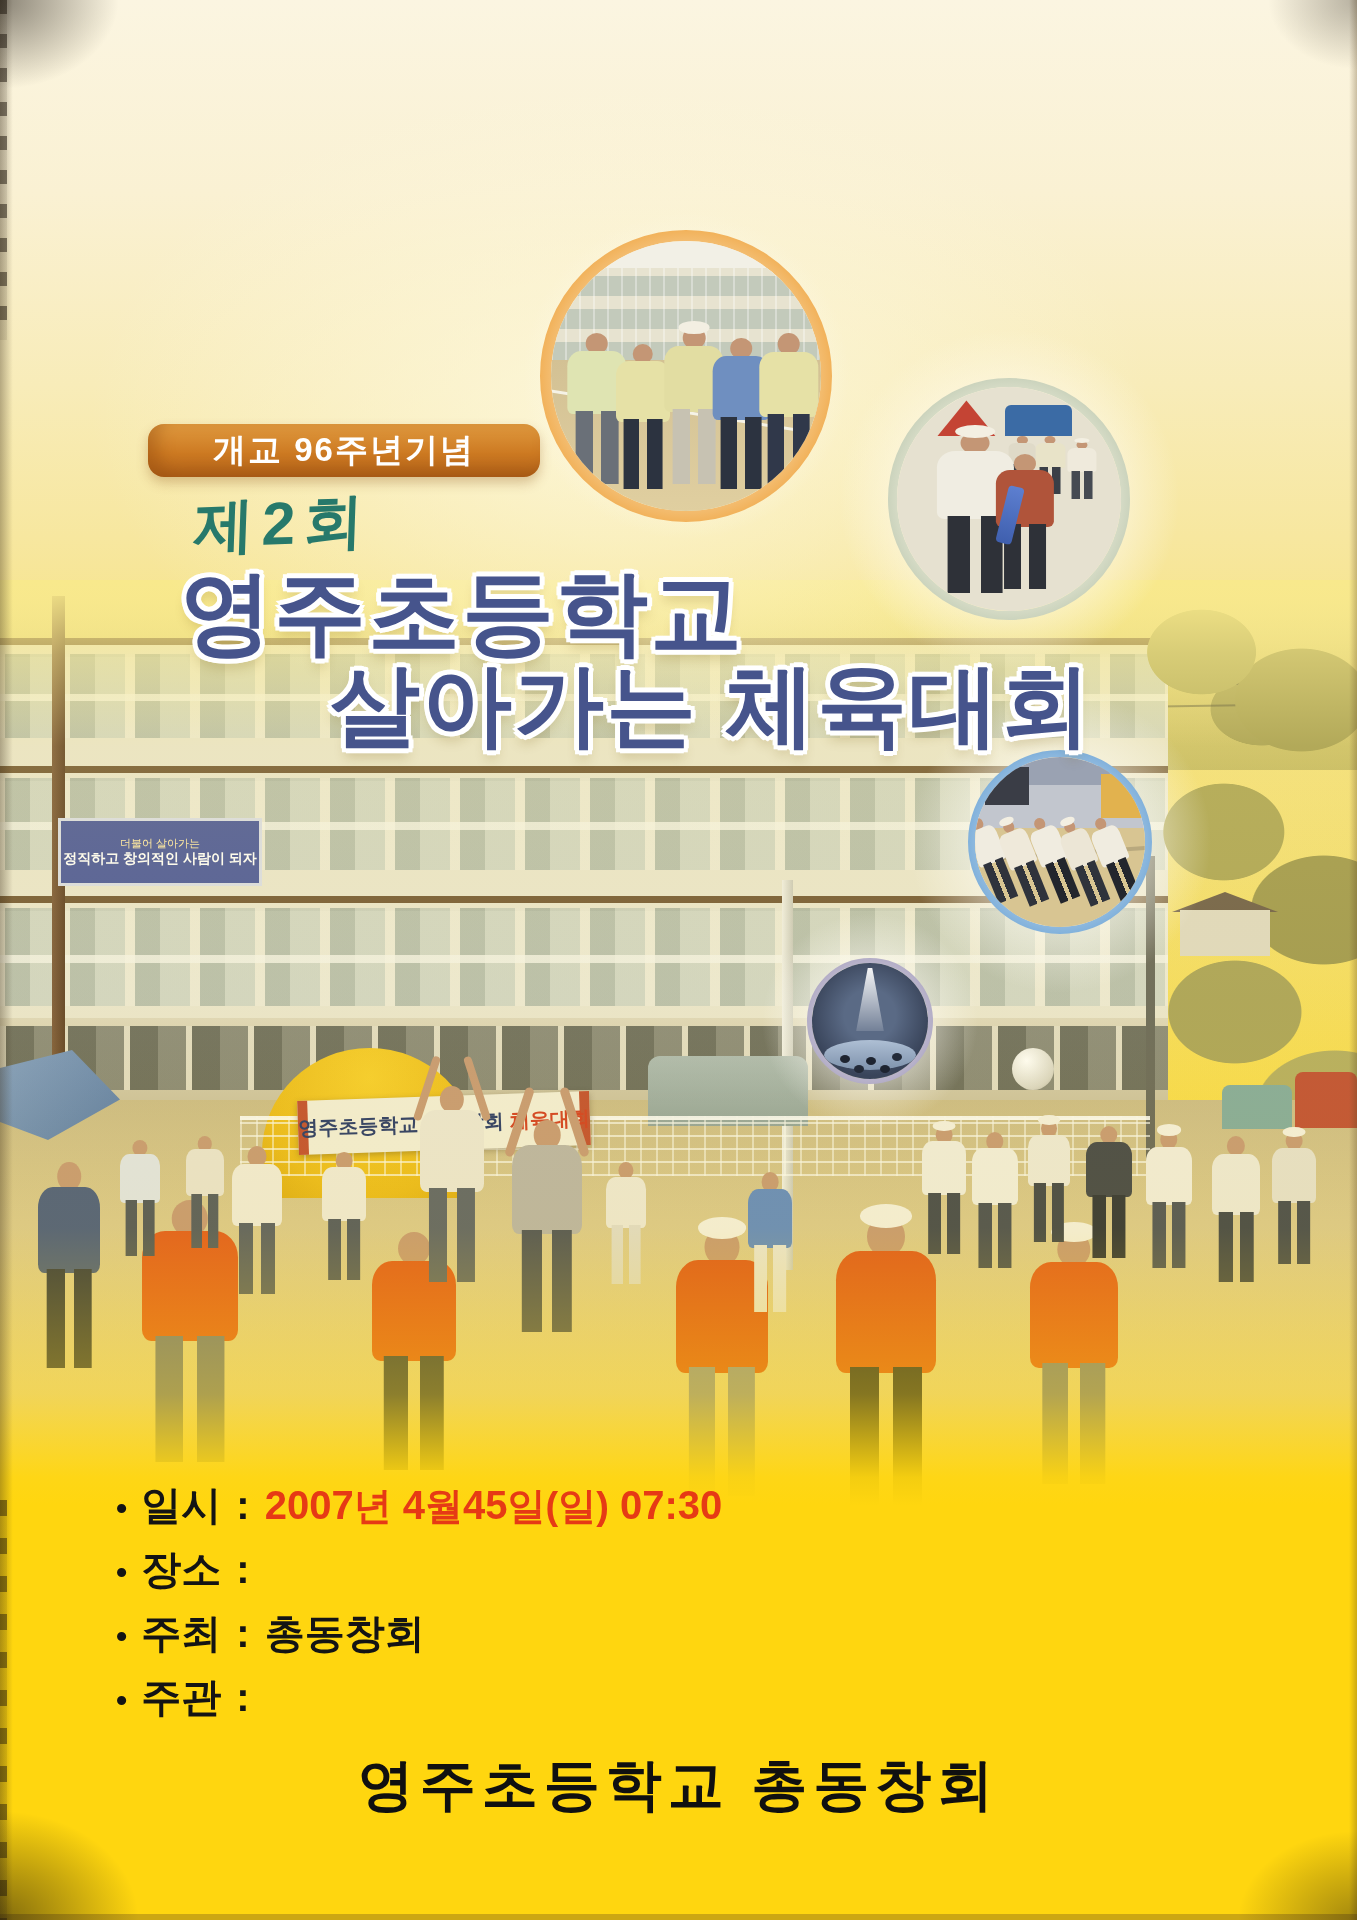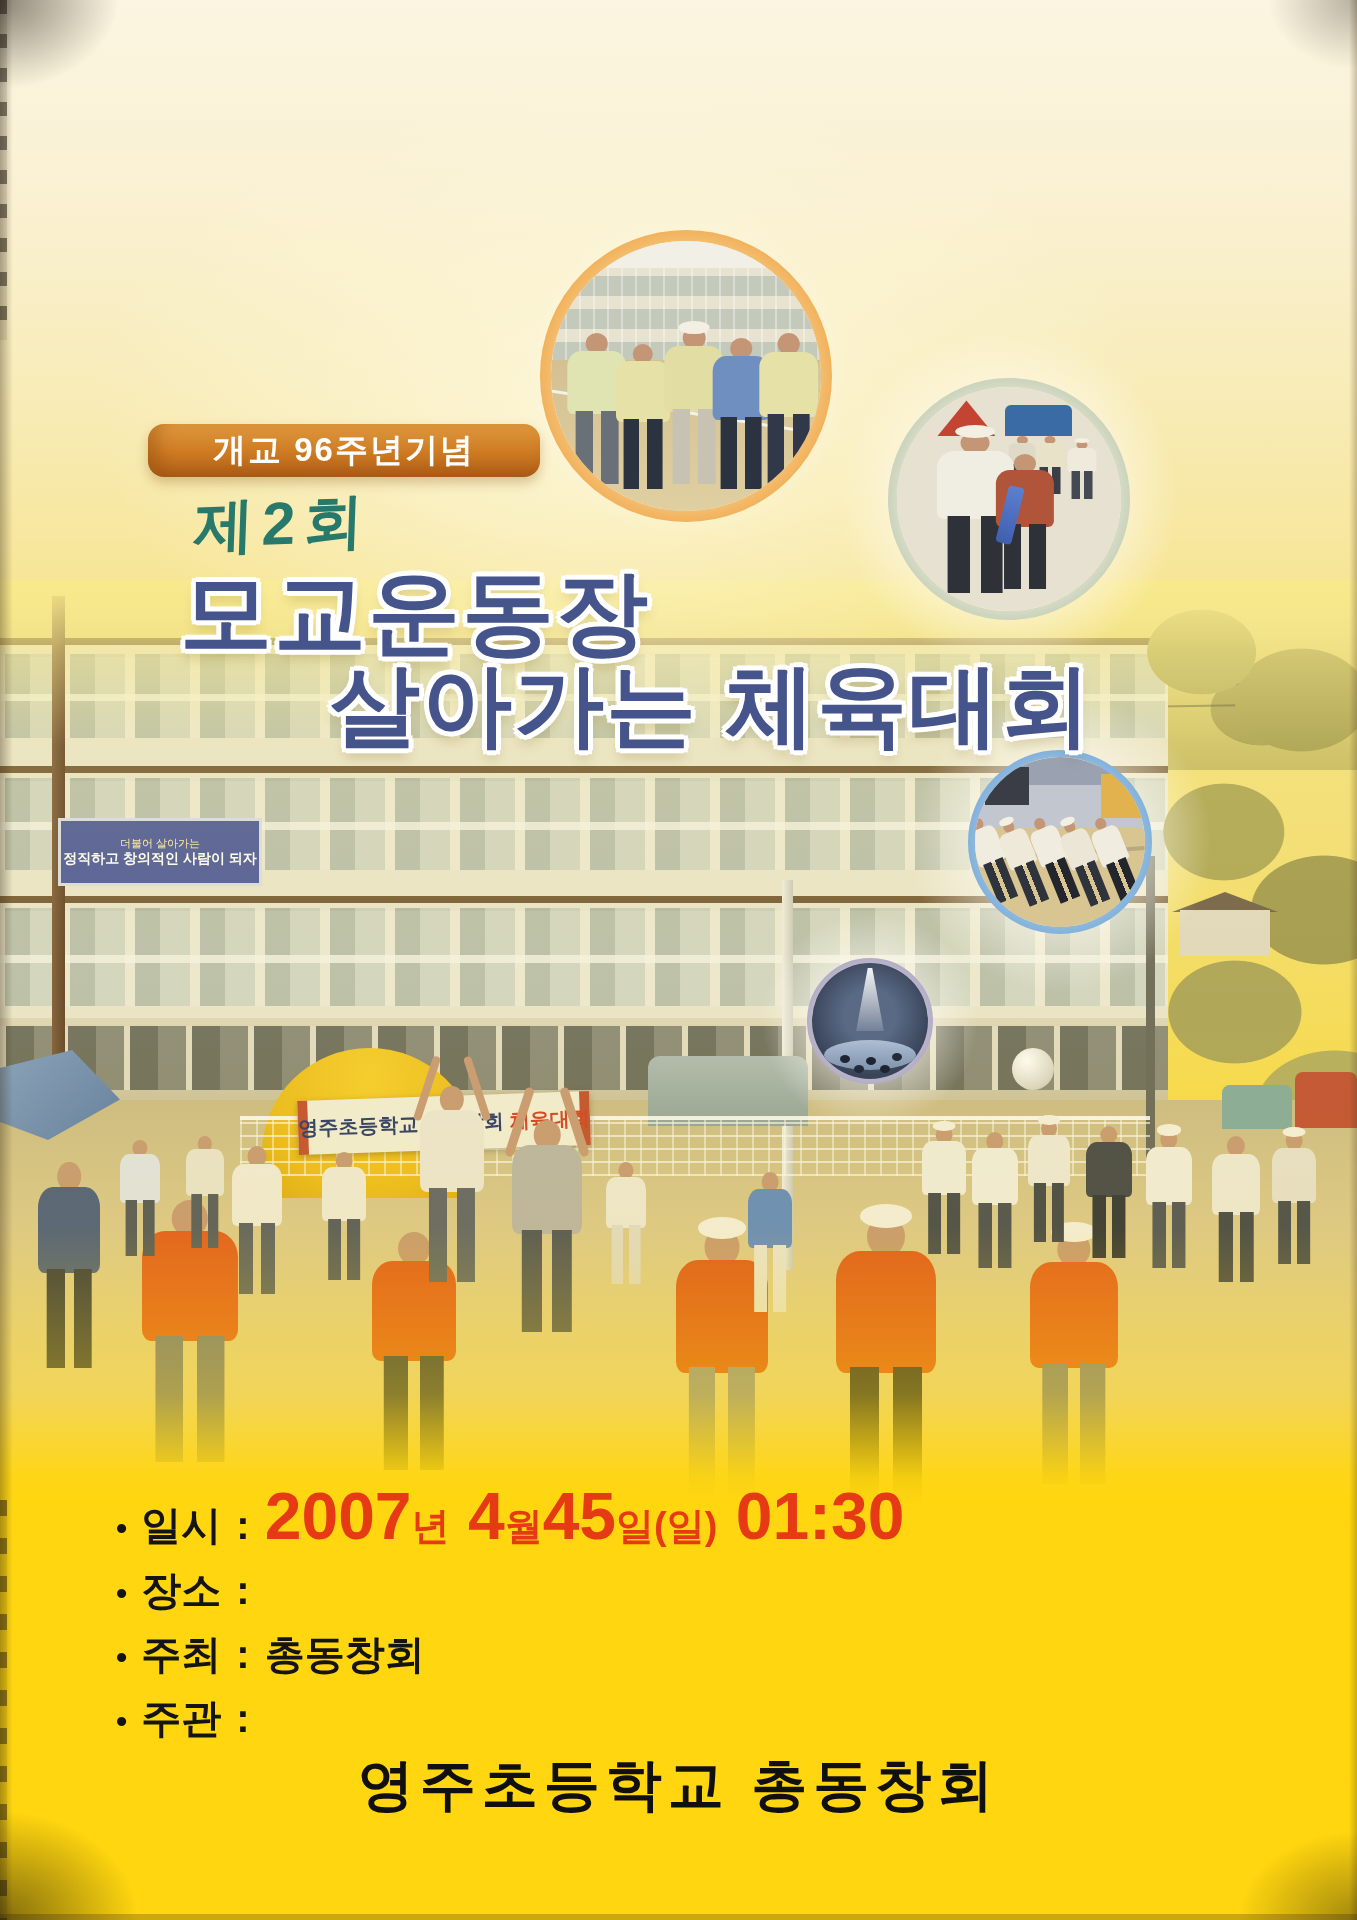--- a/index.html
+++ b/index.html
@@ -157,21 +157,21 @@
   .c4 .basin{position:absolute;left:10%;bottom:8%;width:80%;height:26%;border-radius:50%;
     background:linear-gradient(180deg,#aebfd4,#7f93ad);}
   .c4 .blob{position:absolute;left:24%;bottom:14%;width:10px;height:8px;border-radius:50%;background:#1e2430;
     box-shadow:26px 2px 0 #1e2430, 52px -2px 0 #232a38, 14px 10px 0 #232a38, 40px 10px 0 #1e2430;}
   
   .details{position:absolute;left:116px;top:1478px;z-index:50;color:#141414;font-weight:700;}
   .row{display:flex;align-items:baseline;font-size:40px;margin-bottom:9px;white-space:pre;}
   .row .bullet{font-size:32px;margin-right:14px;}
   .row .sep{margin:0 4px;}
   .d{color:#e63a15;font-weight:800;}
-  .d.big{font-size:66px;} .d.small{font-size:38px;}
+  .d.big{font-size:40px;} .d.small{font-size:38px;}
   .footer{position:absolute;left:0;top:1748px;width:100%;text-align:center;z-index:50;
     font-size:56px;font-weight:800;color:#101010;letter-spacing:6px;}
   
   .edge-left{position:absolute;left:0;top:0;width:16px;height:100%;z-index:60;
     background:linear-gradient(90deg, rgba(56,42,22,.35), rgba(56,42,22,0) 80%);}
   .edge-left::before{content:"";position:absolute;left:0;top:0;width:7px;height:340px;
     background:repeating-linear-gradient(180deg, rgba(30,22,12,.55) 0 14px, rgba(30,22,12,.08) 14px 34px);}
   .edge-left::after{content:"";position:absolute;left:0;bottom:0;width:7px;height:420px;
     background:repeating-linear-gradient(180deg, rgba(30,22,12,.5) 0 16px, rgba(30,22,12,.08) 16px 38px);}
   .edge-right{position:absolute;right:0;top:0;width:8px;height:100%;z-index:60;
@@ -344,21 +344,21 @@
         <i class="legs"></i>
       </div>
 
     <div class="band-wash"></div>
   </div>
 
   <div class="ribbon">
     <span>개교 96주년기념</span>
   </div>
   <div class="edition">제2회</div>
-  <div class="title title1">모교운동장</div>
+  <div class="title title1">영주초등학교</div>
   <div class="title title2">살아가는 체육대회</div>
 
   <div class="circle c1">
     <div class="cin">
       <div class="sky"></div>
       <div class="bld"></div>
       <div class="gnd"></div>
       <div class="rope"></div>
       <div class="p" style="left:6%;top:34%;width:22%;height:56%;--shirt:#dfe4b2;--pants:#6a7078;">
           <i class="head"></i>
@@ -475,21 +475,21 @@
     <div class="row">
       <span class="bullet">•</span>
       <span class="label">일시</span>
       <span class="sep"> : </span>
       <span class="d big">2007</span>
       <span class="d small">년</span>
       <span class="d big"> 4</span>
       <span class="d small">월</span>
       <span class="d big">45</span>
       <span class="d small">일(일)</span>
-      <span class="d big"> 01:30</span>
+      <span class="d big"> 07:30</span>
     </div>
     <div class="row">
       <span class="bullet">•</span>
       <span class="label">장소</span>
       <span class="sep"> : </span>
     </div>
     <div class="row">
       <span class="bullet">•</span>
       <span class="label">주최</span>
       <span class="sep"> : </span>

